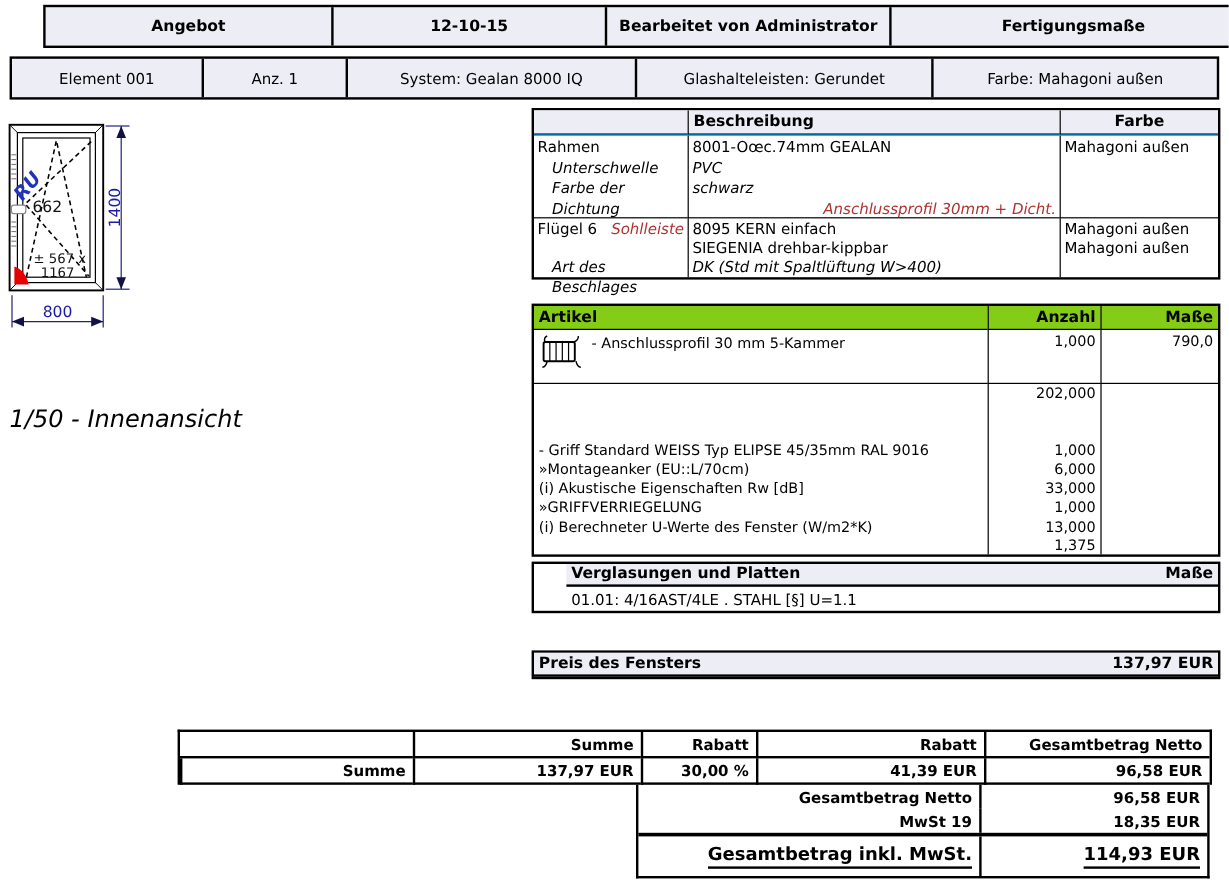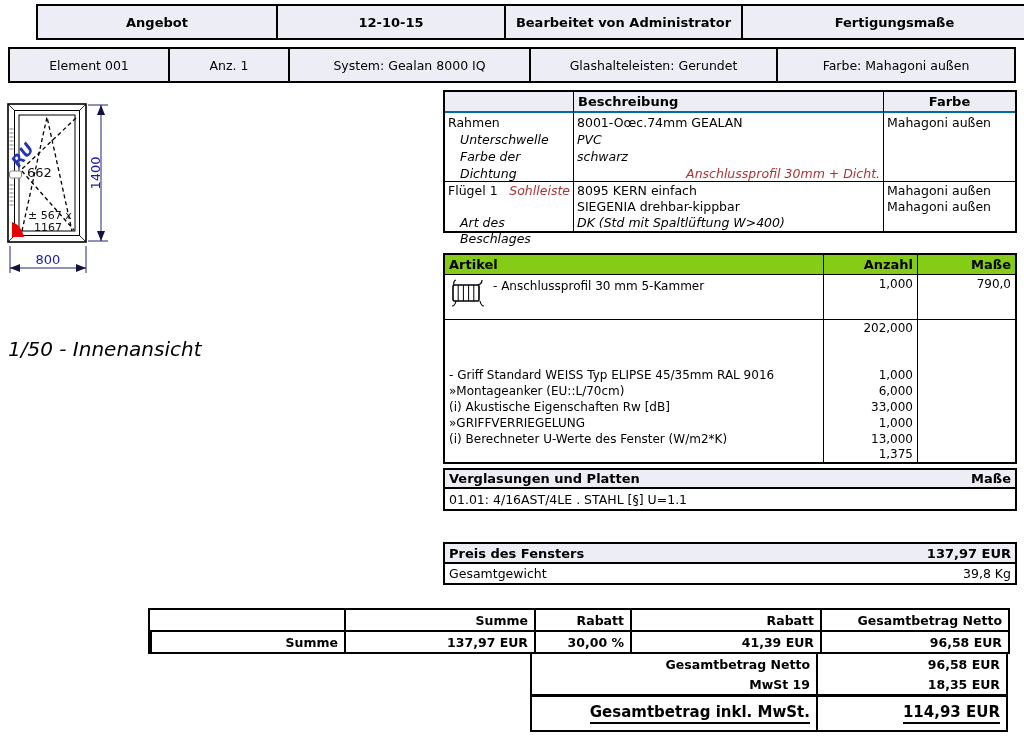--- a/index.html
+++ b/index.html
@@ -76,21 +76,21 @@
 
   
   .vblock {
     position: absolute; left: 443px; width: 574px; border: 2px solid #000; font-size: 12.5px;
   }
   .vblock .head {
     background: #ededf6; border-bottom: 2px solid #000; font-weight: bold; font-size: 13px;
     display: flex; justify-content: space-between; align-items: center; padding: 0 4px;
   }
   .vblock .row { display: flex; justify-content: space-between; align-items: center; padding: 0 4px; }
-  .verglas { top: 468px; } .verglas .head { height: 19px; } .verglas .row { height: 20px; }
+  .verglas { top: 468px; padding-left: 27px; } .verglas .head { height: 19px; } .verglas .row { height: 20px; }
   .preis   { top: 542px; } .preis .head { height: 20px; }   .preis .row { height: 19px; }
 
   
   .summary { position: absolute; left: 148px; top: 608px; width: 862px; font-size: 12.5px; font-weight: bold; }
   .sumgrid {
     display: grid; grid-template-columns: 194px 190px 96px 190px 1fr;
     border: 2px solid #000; border-bottom: none;
   }
   .sumgrid .cell {
     height: 22px; display: flex; align-items: center; justify-content: flex-end;
@@ -211,21 +211,21 @@
       <div>8001-Oœc.74mm GEALAN</div>
       <div class="it">PVC</div>
       <div class="it">schwarz</div>
       <div class="it red">Anschlussprofil 30mm + Dicht.</div>
     </div>
     <div class="bc r1 c3">
       <div>Mahagoni außen</div>
     </div>
 
     <div class="bc r2 c1">
-      <div>Flügel 1</div>
+      <div>Flügel 6</div>
       <div>&nbsp;</div>
       <div class="it ind">Art des Beschlages</div>
     </div>
     <div class="bc r2 c2">
       <div>8095 KERN einfach</div>
       <div>SIEGENIA drehbar-kippbar</div>
       <div class="it">DK (Std mit Spaltlüftung W&gt;400)</div>
     </div>
     <div class="bc r2 c3">
       <div>Mahagoni außen</div>
@@ -287,24 +287,20 @@
     </div>
     <div class="row">
       <span>01.01: 4/16AST/4LE . STAHL [§] U=1.1</span>
     </div>
   </div>
 
   <div class="vblock preis">
     <div class="head">
       <span>Preis des Fensters</span>
       <span>137,97 EUR</span>
-    </div>
-    <div class="row">
-      <span>Gesamtgewicht</span>
-      <span>39,8 Kg</span>
     </div>
   </div>
 
   <div class="summary">
     <div class="sumgrid">
       <div class="cell hrow"></div>
       <div class="cell hrow">Summe</div>
       <div class="cell hrow">Rabatt</div>
       <div class="cell hrow">Rabatt</div>
       <div class="cell hrow">Gesamtbetrag Netto</div>

